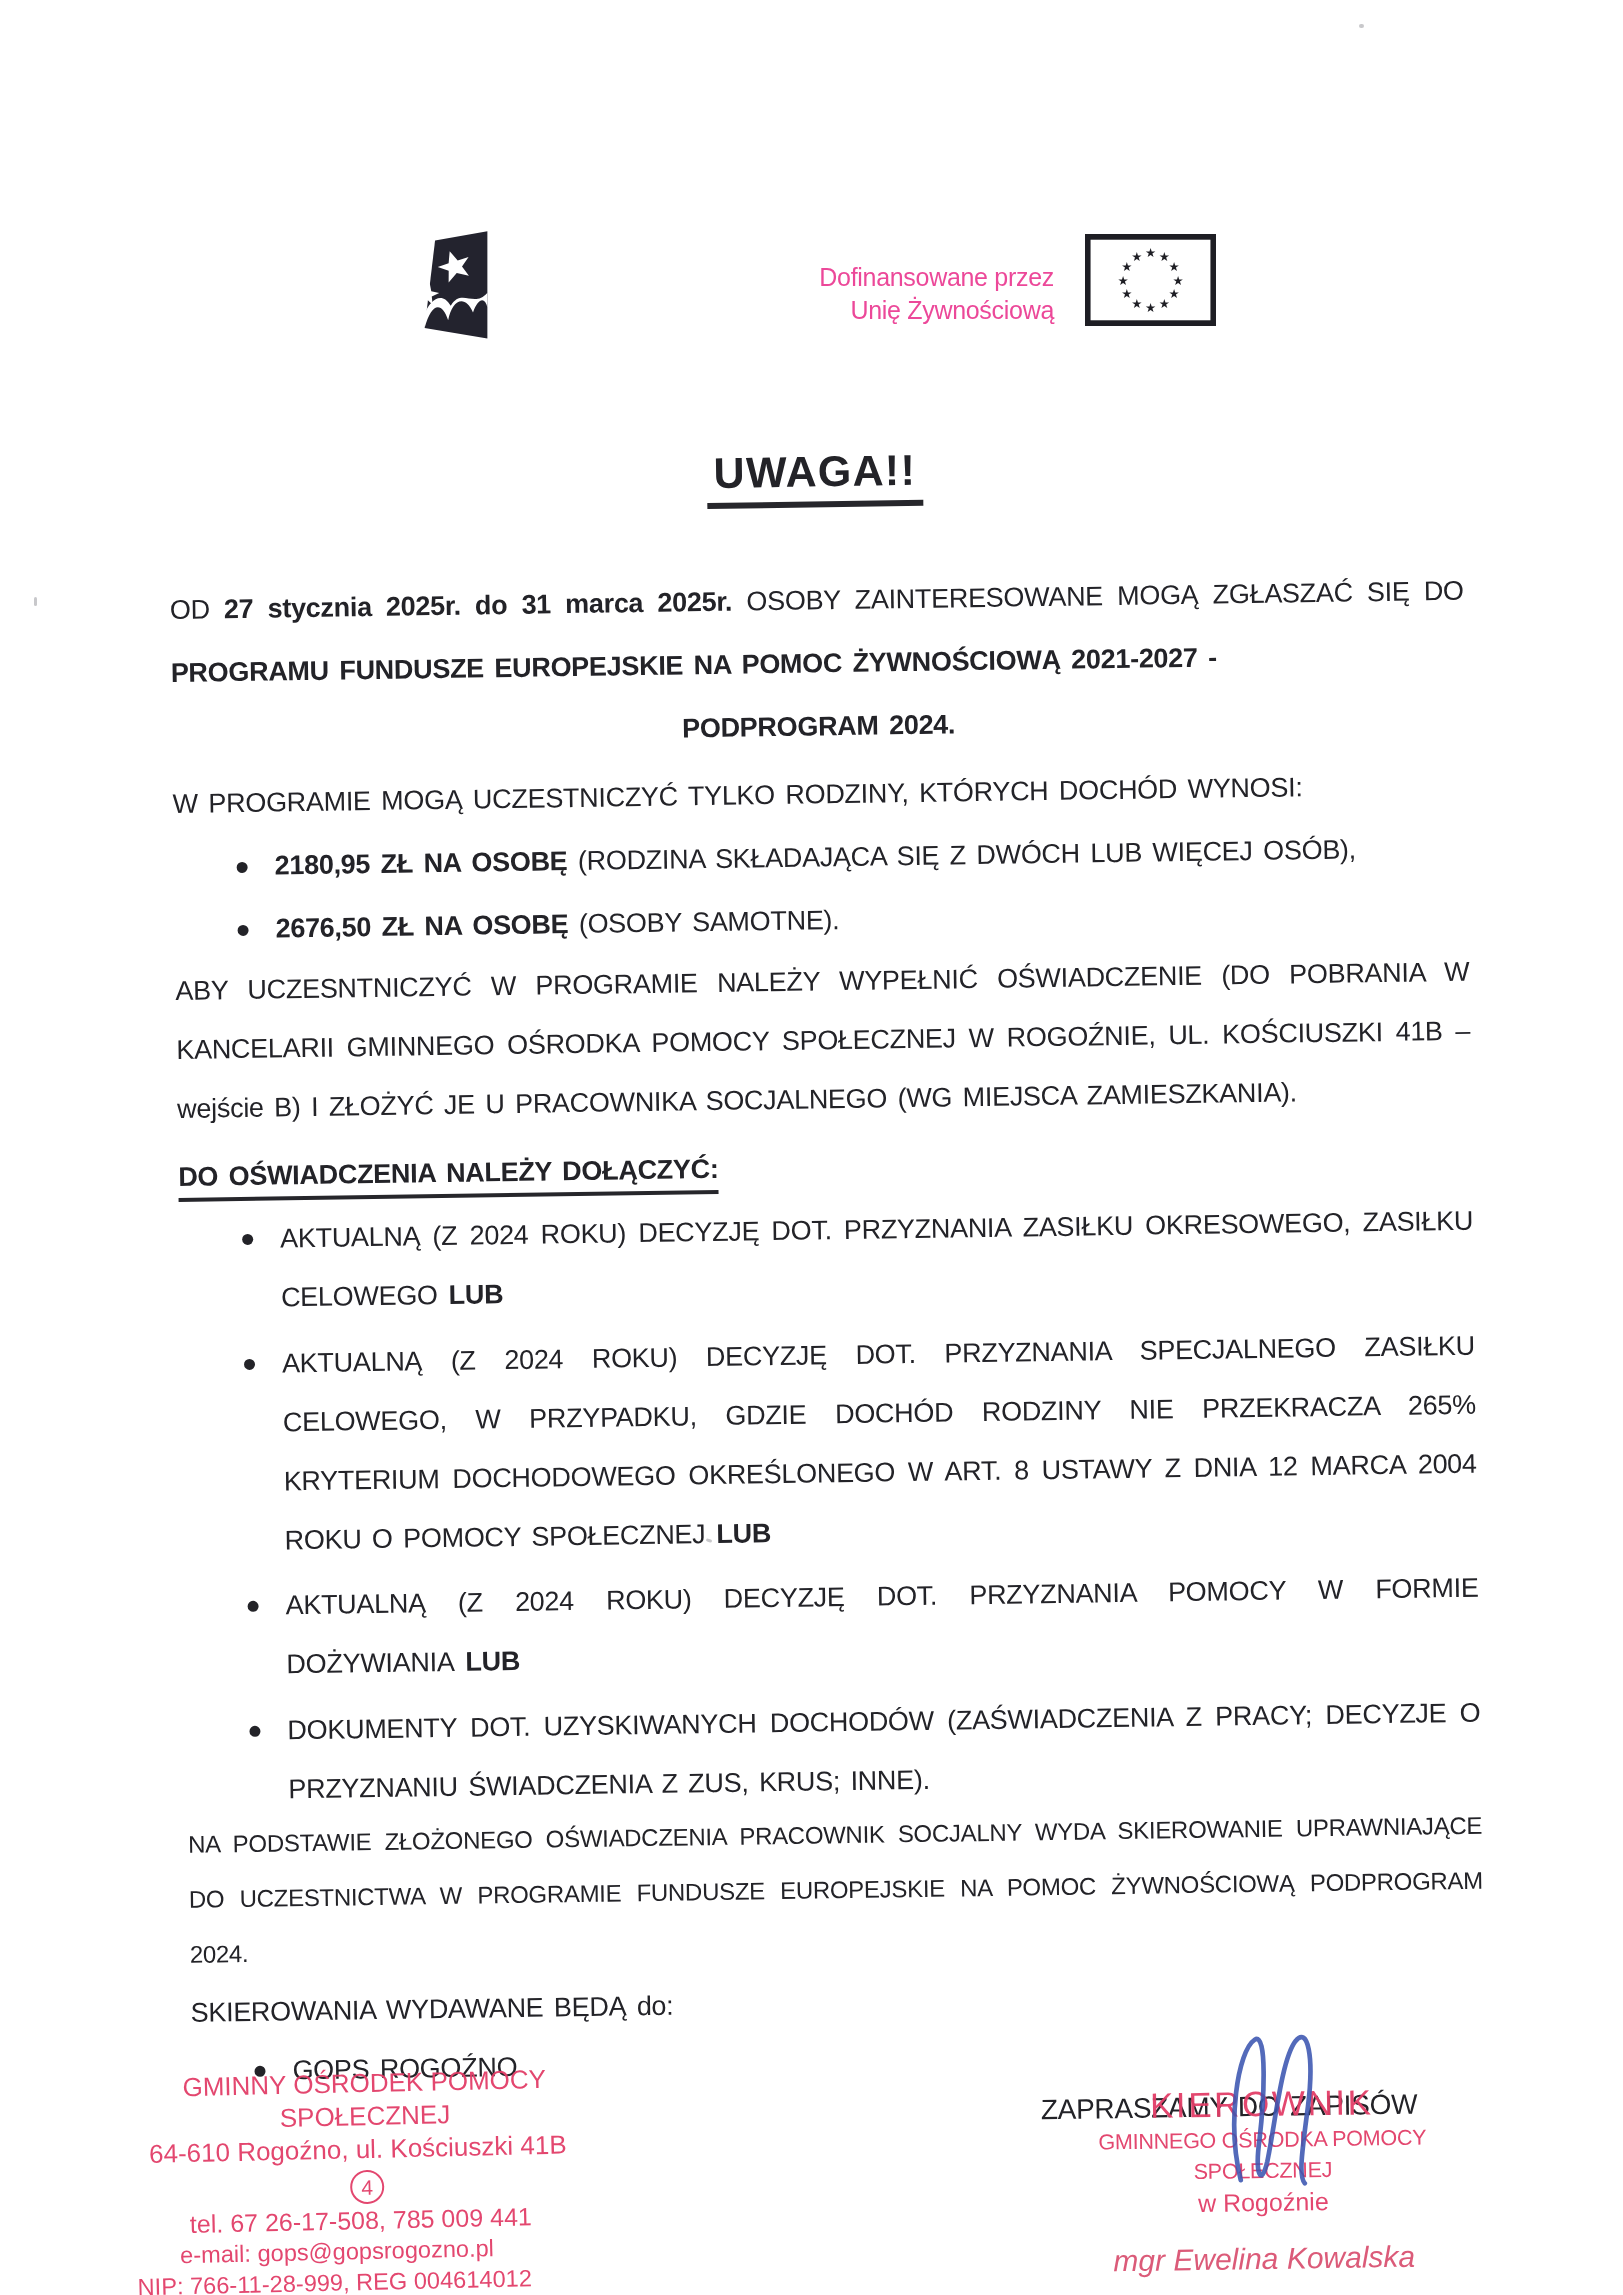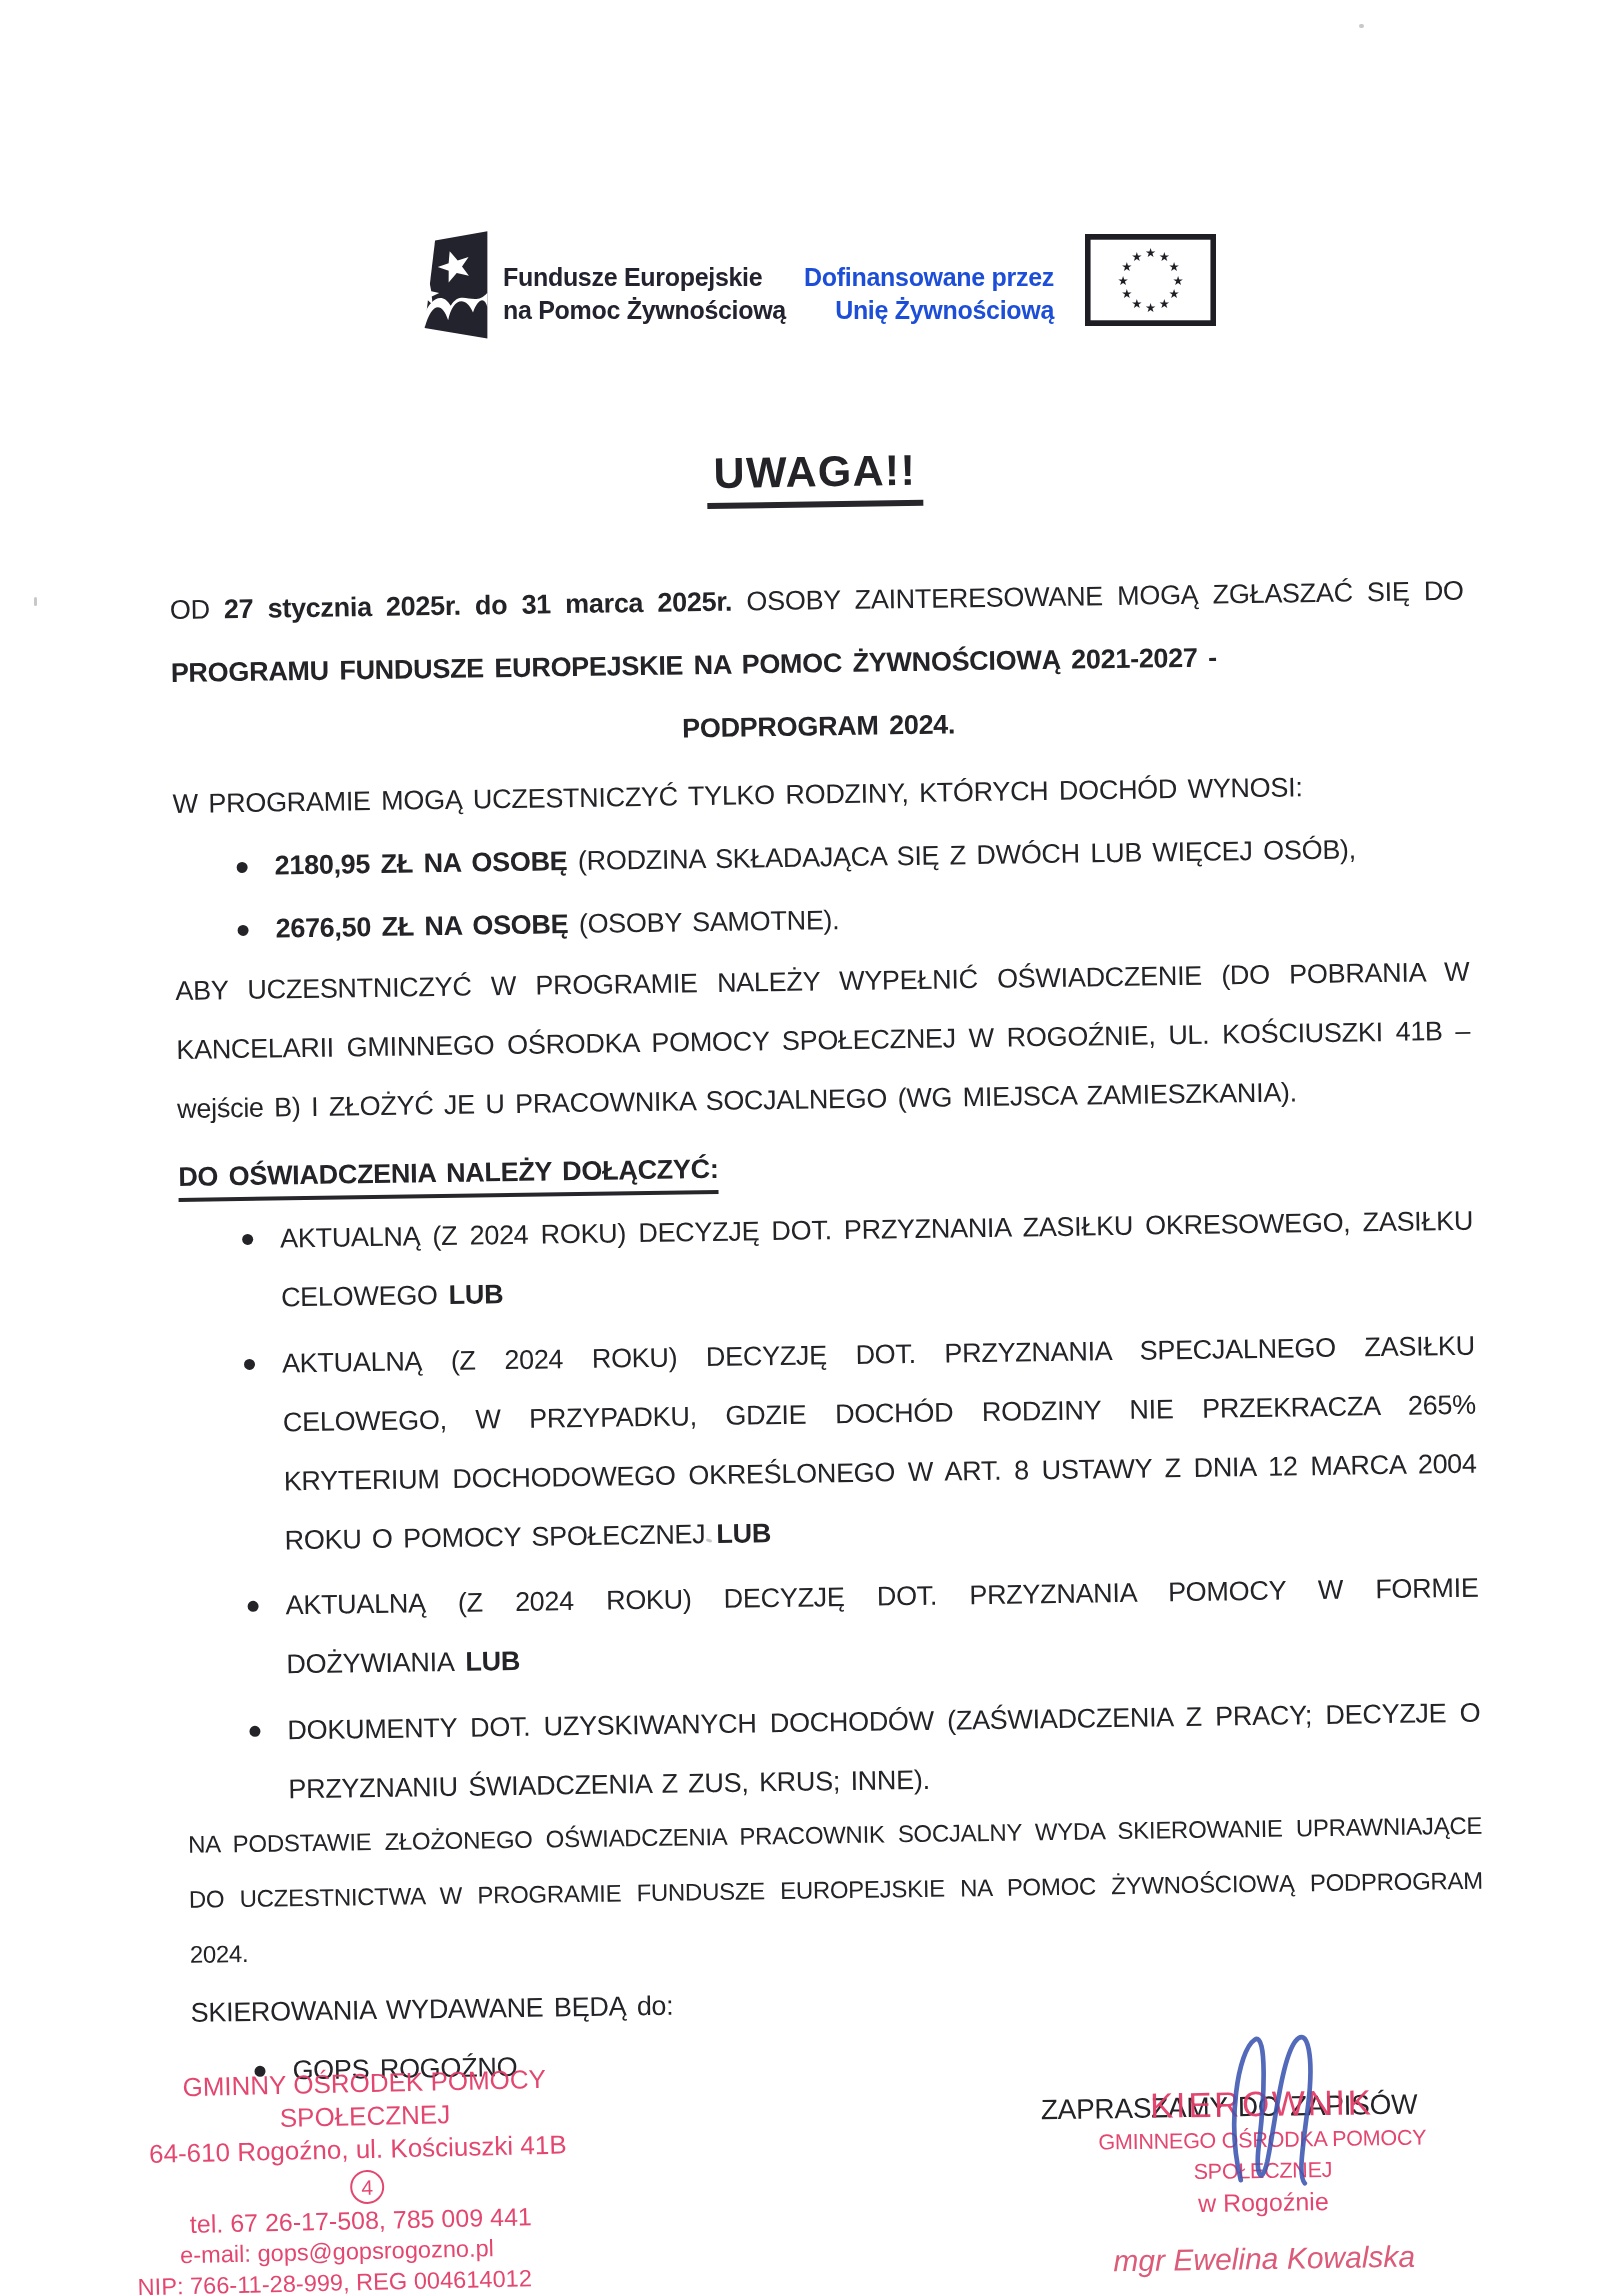--- a/index.html
+++ b/index.html
@@ -9,21 +9,21 @@
   }
   
   .header{position:absolute;top:0;left:0;width:1623px;height:406px;}
   .fe-logo{position:absolute;top:230px;left:422px;width:68px;height:119px;}
   .fe-logo-text{
     position:absolute;top:261px;left:503px;font-weight:bold;font-size:25px;
     line-height:33px;letter-spacing:-0.3px;color:#232330;
   }
   .cofund-text{
     position:absolute;top:261px;left:779px;width:275px;text-align:right;
-    font-weight:bold;font-size:25px;line-height:33px;letter-spacing:-0.3px;color:#1d4ed8;
+    font-weight:normal;font-size:25px;line-height:33px;letter-spacing:-0.3px;color:#ec4899;
   }
   .eu-flag{position:absolute;top:234px;left:1085px;width:131px;height:92px;}
   
   .main{
     position:absolute;top:419px;left:167px;width:1294px;
     transform:rotate(-0.85deg);transform-origin:0 0;
   }
   .title-wrap{text-align:center;padding-top:38px;height:79px;}
   .title{
     display:inline-block;font-size:43px;font-weight:800;letter-spacing:1.3px;
@@ -87,24 +87,20 @@
 
   <div class="header">
     <svg class="fe-logo" viewBox="0 0 104 182" aria-hidden="true">
       <polygon points="20,16 100,2 100,166 4,150" fill="#23232e"></polygon>
       <g fill="#ffffff">
         <polygon transform="translate(50,56) rotate(-18) scale(1.55)" points="0,-16 4.7,-4.9 16,-4.9 6.9,2.1 10.5,13 0,6.5 -10.5,13 -6.9,2.1 -16,-4.9 -4.7,-4.9"></polygon>
         <polygon transform="translate(8,98) rotate(12) scale(1.1)" points="0,-16 4.7,-4.9 16,-4.9 6.9,2.1 10.5,13 0,6.5 -10.5,13 -6.9,2.1 -16,-4.9 -4.7,-4.9"></polygon>
         <path d="M4,150 C14,112 30,108 40,138 C46,106 66,98 78,126 C86,104 96,102 100,118 L100,96 C80,120 60,88 44,116 C30,92 12,108 4,128 Z"></path>
       </g>
     </svg>
-    <div class="fe-logo-text">
-      <div>Fundusze Europejskie</div>
-      <div>na Pomoc Żywnościową</div>
-    </div>
     <div class="cofund-text">
       <div>Dofinansowane przez</div>
       <div>Unię Żywnościową</div>
     </div>
     <svg class="eu-flag" viewBox="0 0 200 140" aria-hidden="true">
       <rect x="4" y="4" width="192" height="132" fill="#ffffff" stroke="#1e1e24" stroke-width="9"></rect>
       <g fill="#1e1e24" font-size="19" text-anchor="middle" font-family="DejaVu Sans, sans-serif">
         <text x="100" y="35">★</text>
           <text x="121" y="41">★</text>
           <text x="136" y="56">★</text>

